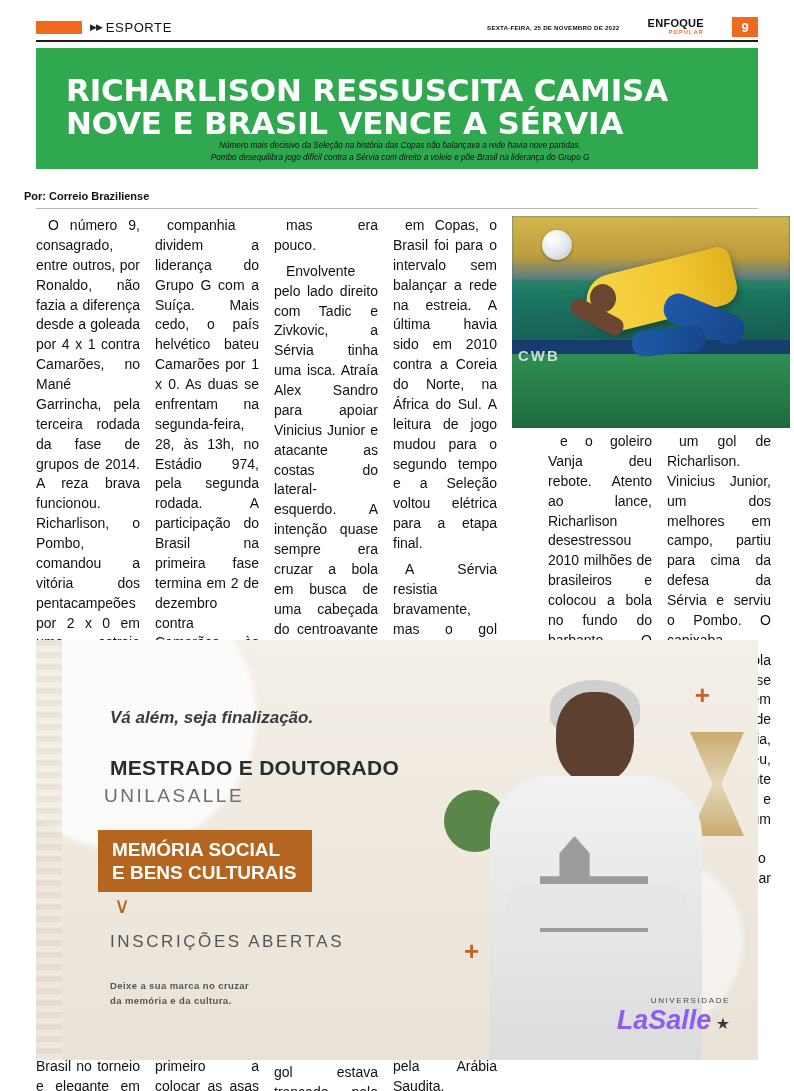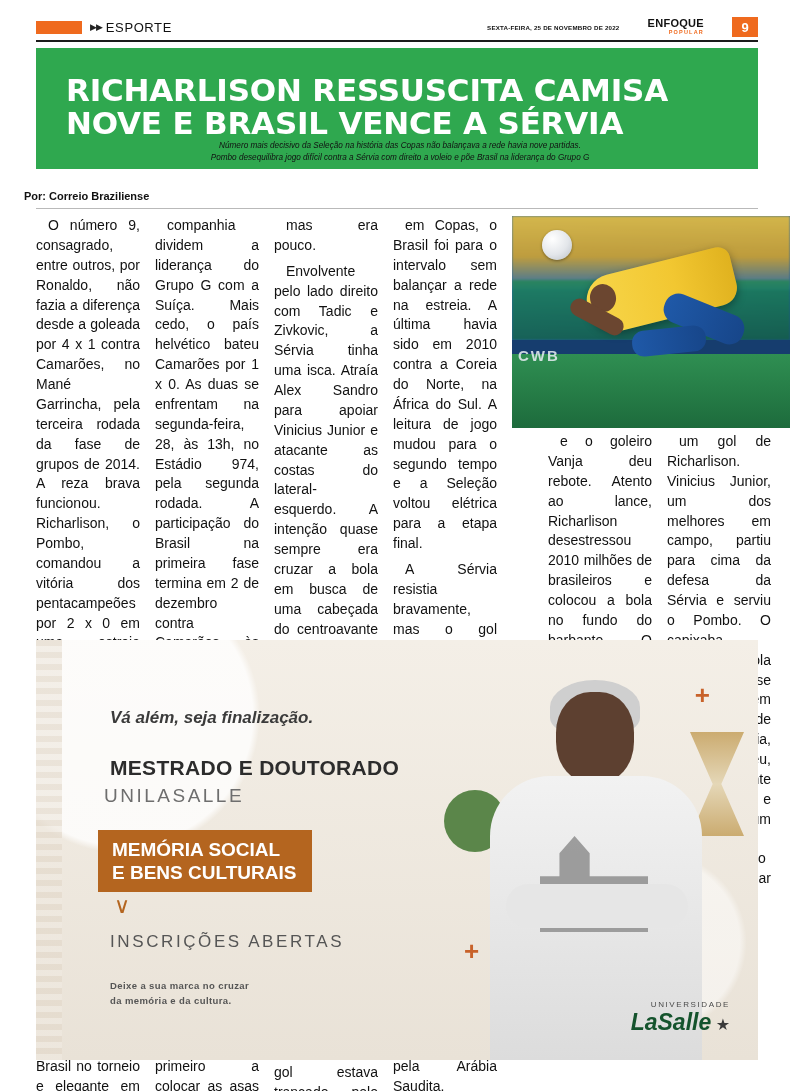--- a/index.html
+++ b/index.html
@@ -337,21 +337,21 @@
   .ad-photo .plus1, .ad-photo .plus2 {
     position: absolute; color: #c8622a; font-size: 26px; font-weight: bold;
   }
   .ad-photo .plus1 { left: 36px; top: 296px; }
   .ad-photo .plus2 { right: 48px; top: 40px; }
   .ad-brand {
     position: absolute; right: 28px; bottom: 26px;
     text-align: right; line-height: 1.05;
   }
   .ad-brand .b1 { font-size: 8px; letter-spacing: 1.6px; color: #4a4a4a; }
-  .ad-brand .b2 { font-size: 23px; font-weight: bold; color: #14532d; font-style: italic; margin-top: 20px; }
+  .ad-brand .b2 { font-size: 27px; font-weight: bold; color: #8b5cf6; font-style: italic; margin-top: 20px; }
   .ad-brand .star { font-size: 16px; color: #3a3a3a; }
 </style>
 </head>
 <body>
 
 <div class="page">
 
   <div class="masthead">
     <div class="mast-orange"></div>
     <span class="mast-arrows">▶▶</span>

